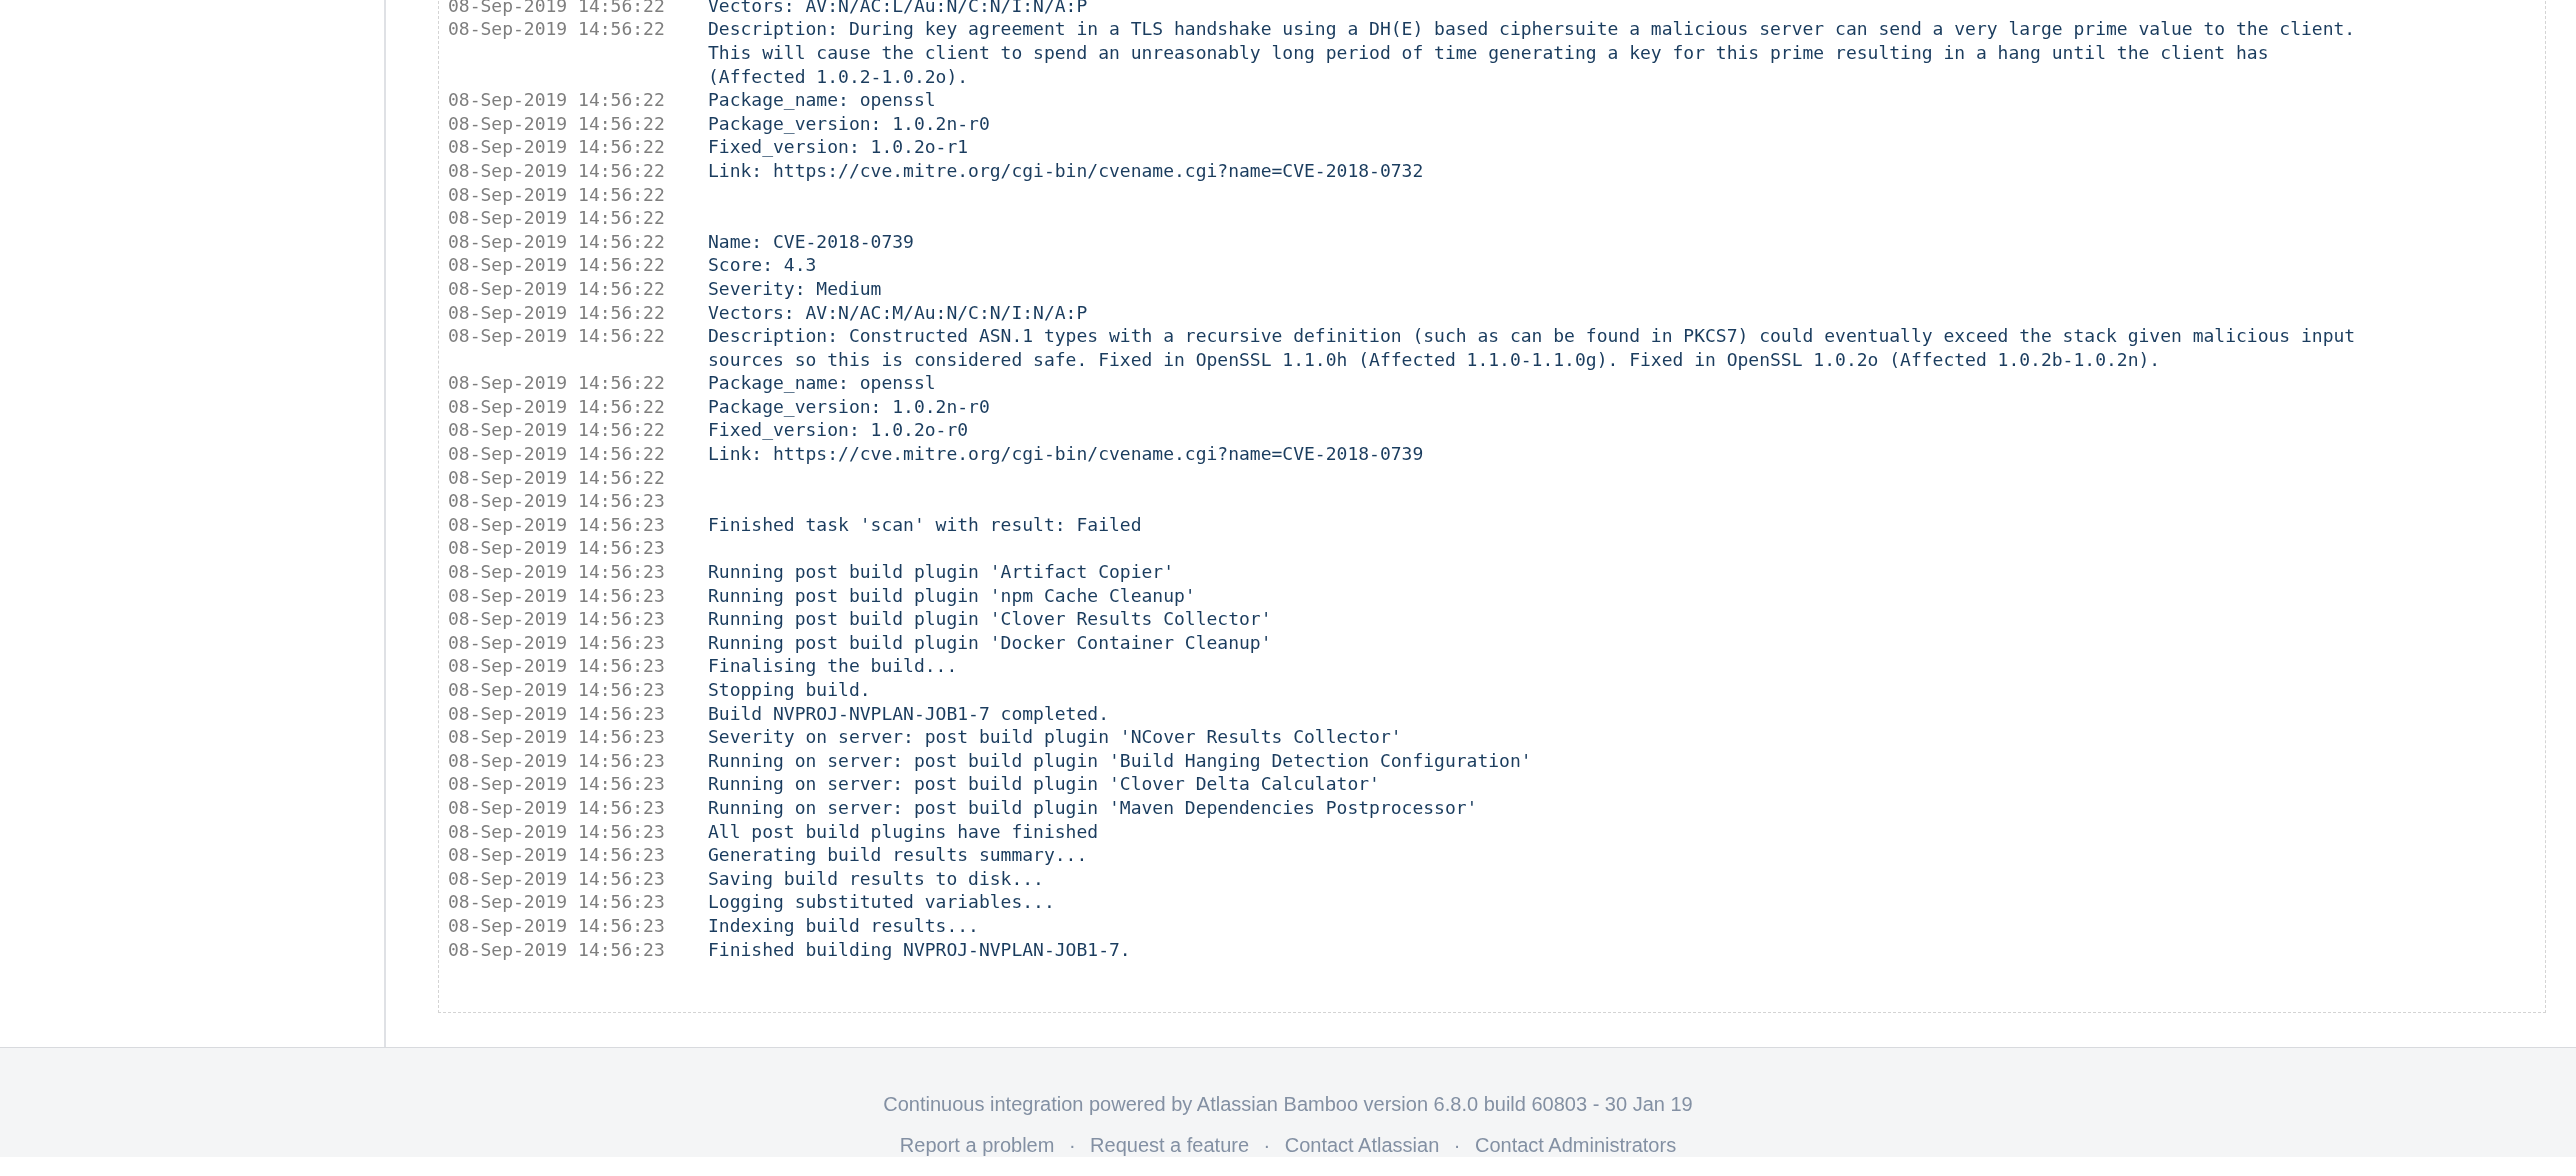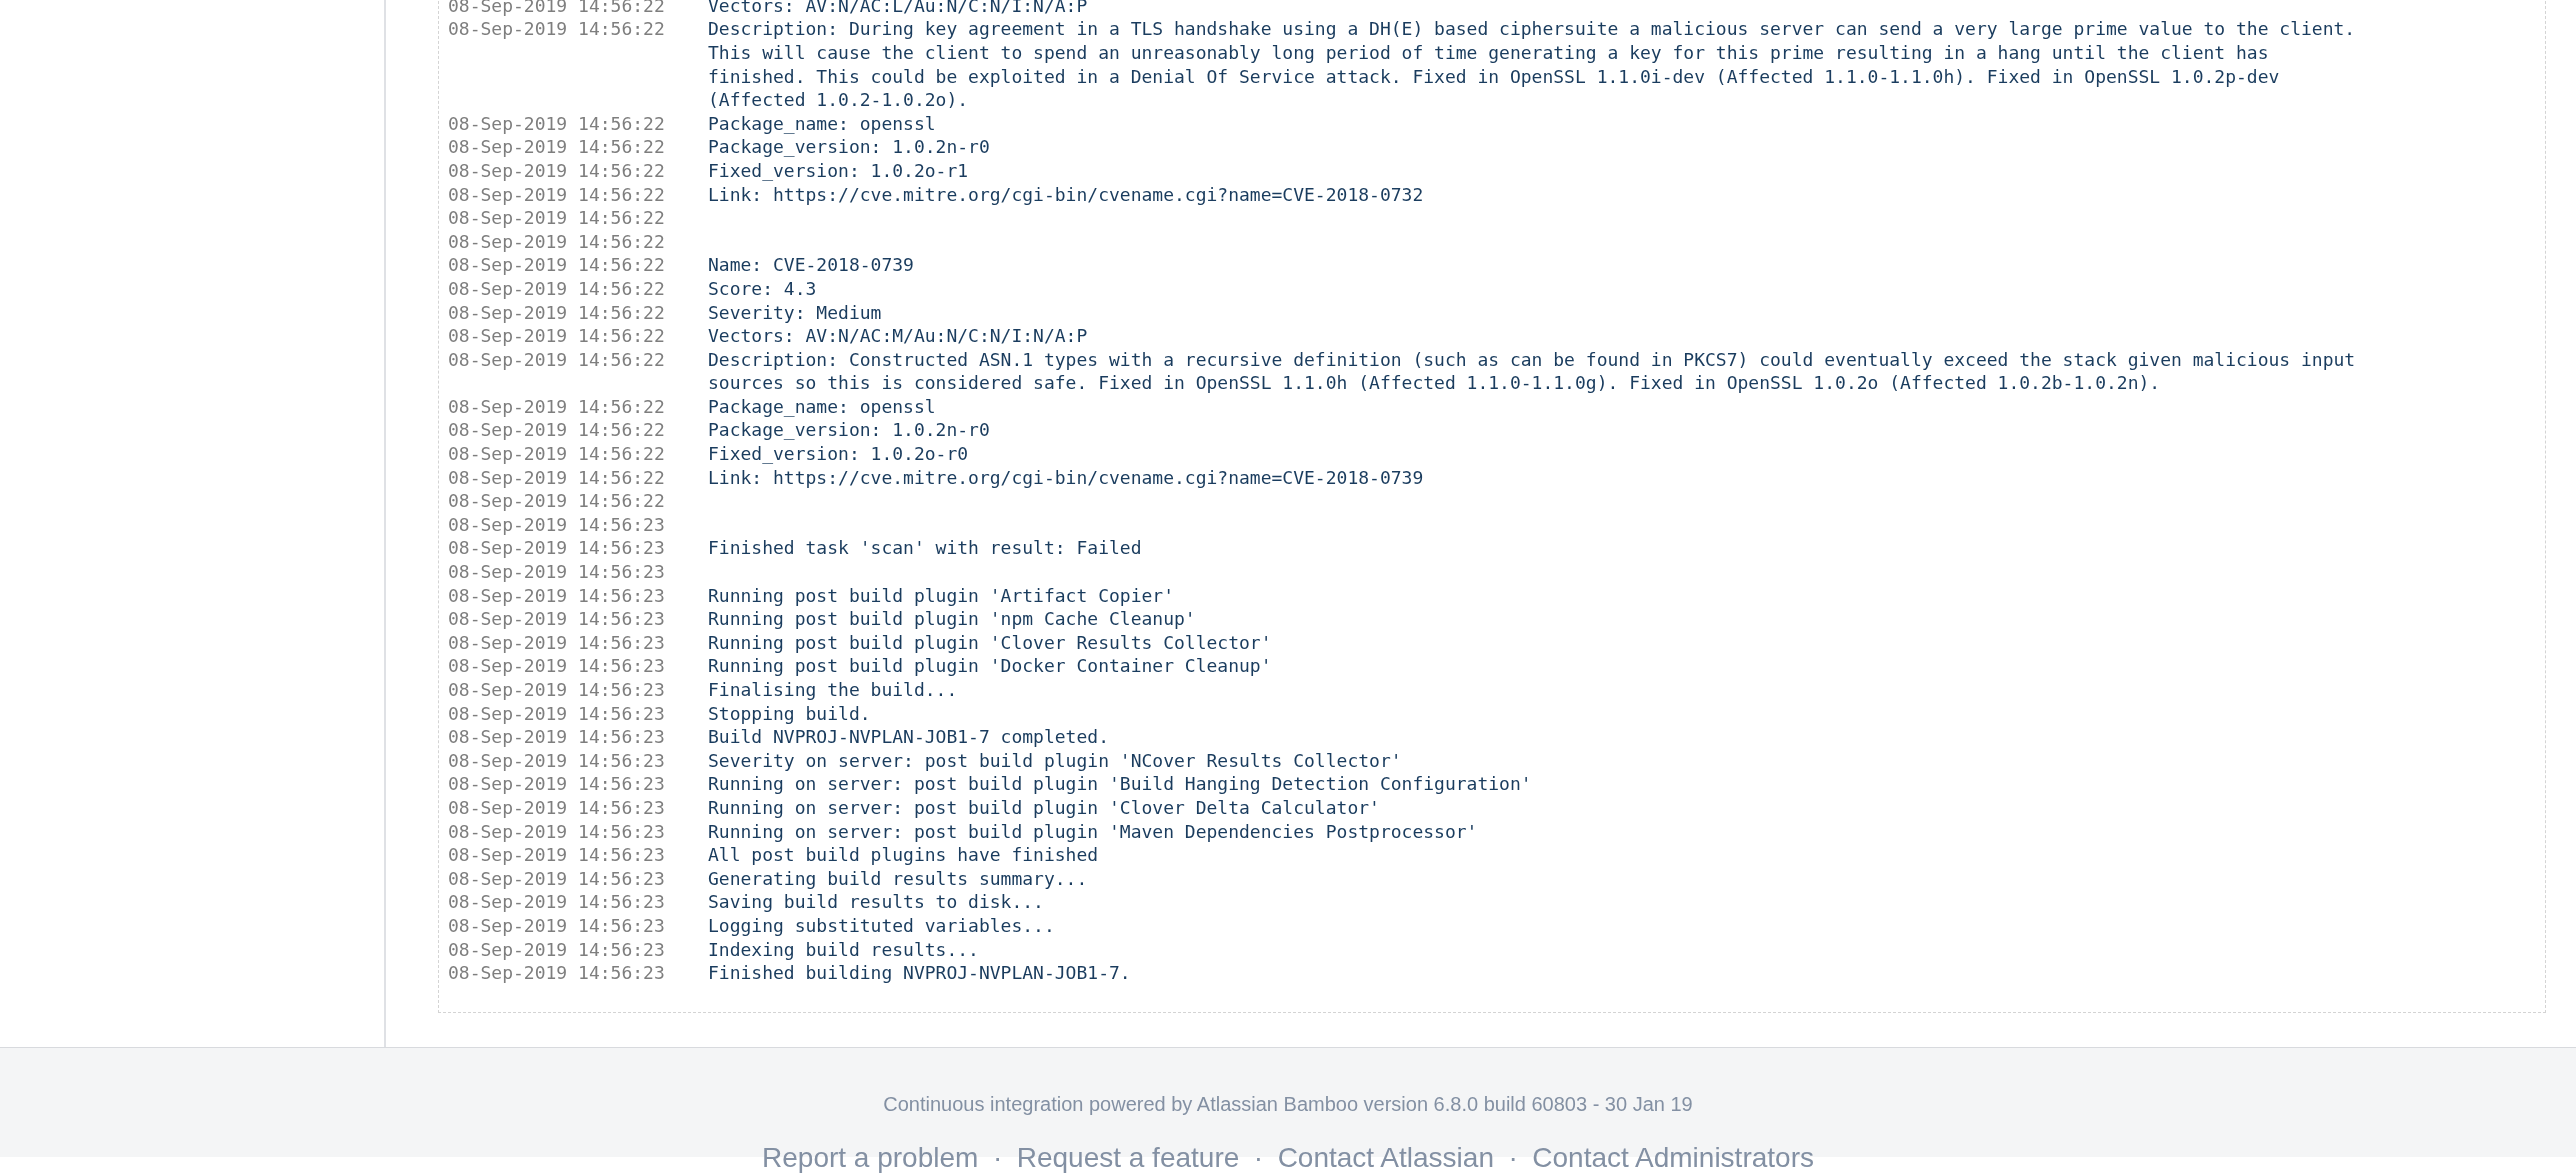--- a/index.html
+++ b/index.html
@@ -31,35 +31,35 @@
   .log-ts{flex:0 0 260px;color:var(--log-timestamp);}
   .log-msg{color:var(--log-text);white-space:pre;}
   .log-msg.error{color:var(--log-error);}
   .footer{
     position:absolute;left:0;top:1047px;width:2576px;height:110px;
     background:var(--footer-bg);
     border-top:1.8px solid var(--footer-border);
     text-align:center;color:var(--footer-text);
   }
   .footer-version{margin-top:45px;font-size:20px;line-height:23.6px;}
-  .footer-links{margin-top:29px;font-size:28px;line-height:23.6px;}
+  .footer-links{margin-top:17px;font-size:20px;line-height:23.6px;}
   .footer-link{color:var(--footer-text);text-decoration:none;cursor:pointer;}
   .footer-sep{display:inline-block;margin:0 14.5px;color:var(--footer-text);}
 </style>
 </head>
 <body>
 
 <div class="page">
   <div class="left-divider"></div>
 
   <div class="log-box" id="log-box">
       <div class="log-row"><span class="log-ts">08-Sep-2019 14:56:22</span><span class="log-msg">Vectors: AV:N/AC:L/Au:N/C:N/I:N/A:P</span></div>
       <div class="log-row"><span class="log-ts">08-Sep-2019 14:56:22</span><span class="log-msg">Description: During key agreement in a TLS handshake using a DH(E) based ciphersuite a malicious server can send a very large prime value to the client.</span></div>
       <div class="log-row"><span class="log-ts"></span><span class="log-msg">This will cause the client to spend an unreasonably long period of time generating a key for this prime resulting in a hang until the client has</span></div>
-      <div class="log-row"><span class="log-ts"></span><span class="log-msg">finished. This could be exploited in a Denial Of Service attack. Fixed in OpenSSL 1.1.0i-dev (Affected 1.1.0-1.1.0h). Fixed in OpenSSL 1.0.2p-dev</span></div>
+      <div class="log-row"><span class="log-ts"></span></div>
       <div class="log-row"><span class="log-ts"></span><span class="log-msg">(Affected 1.0.2-1.0.2o).</span></div>
       <div class="log-row"><span class="log-ts">08-Sep-2019 14:56:22</span><span class="log-msg">Package_name: openssl</span></div>
       <div class="log-row"><span class="log-ts">08-Sep-2019 14:56:22</span><span class="log-msg">Package_version: 1.0.2n-r0</span></div>
       <div class="log-row"><span class="log-ts">08-Sep-2019 14:56:22</span><span class="log-msg">Fixed_version: 1.0.2o-r1</span></div>
       <div class="log-row"><span class="log-ts">08-Sep-2019 14:56:22</span><span class="log-msg">Link: https://cve.mitre.org/cgi-bin/cvename.cgi?name=CVE-2018-0732</span></div>
       <div class="log-row"><span class="log-ts">08-Sep-2019 14:56:22</span><span class="log-msg"></span></div>
       <div class="log-row"><span class="log-ts">08-Sep-2019 14:56:22</span></div>
       <div class="log-row"><span class="log-ts">08-Sep-2019 14:56:22</span><span class="log-msg">Name: CVE-2018-0739</span></div>
       <div class="log-row"><span class="log-ts">08-Sep-2019 14:56:22</span><span class="log-msg">Score: 4.3</span></div>
       <div class="log-row"><span class="log-ts">08-Sep-2019 14:56:22</span><span class="log-msg">Severity: Medium</span></div>

